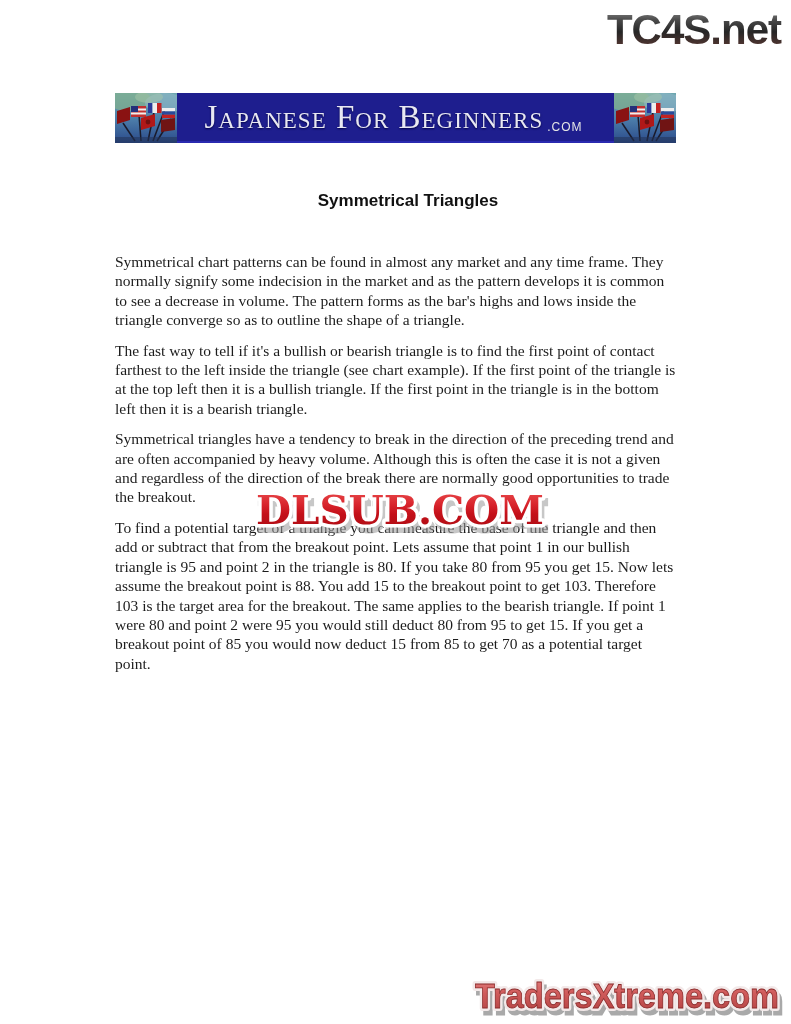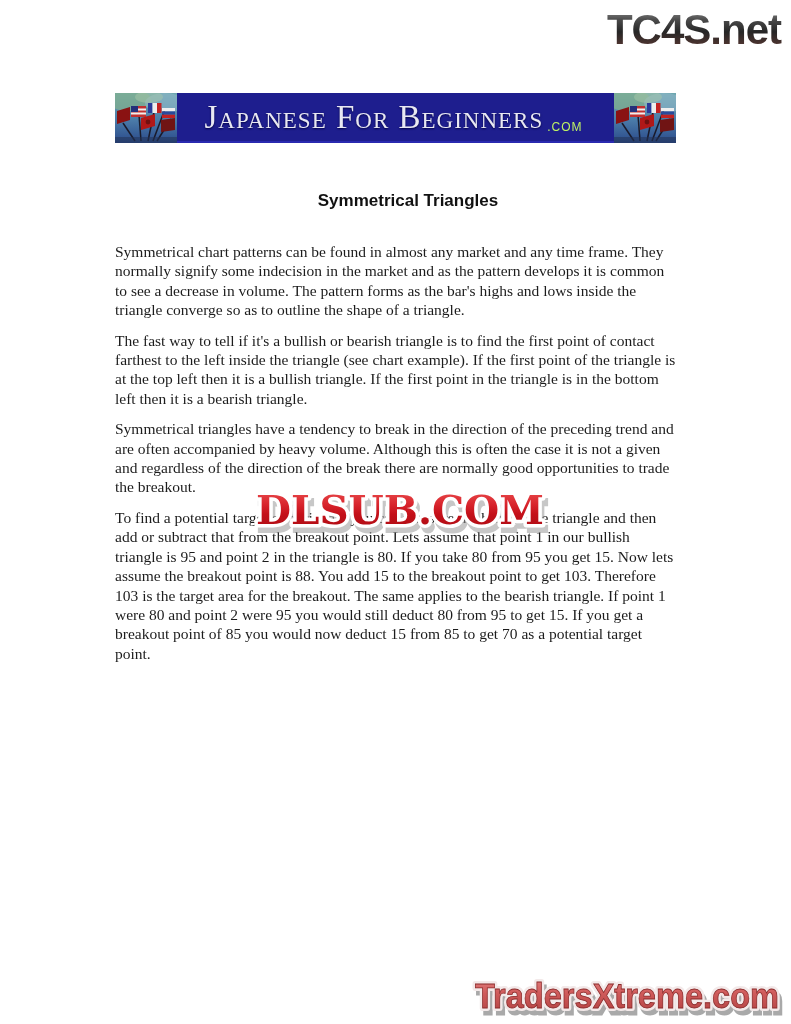--- a/index.html
+++ b/index.html
@@ -11,27 +11,27 @@
 
   
   .banner{position:absolute;left:115px;top:93px;width:561px;height:50px;display:flex;
           background:#1e1e8e;border-bottom:2px solid #2a2ab0;box-sizing:border-box;}
   .banner .flags{width:62px;height:50px;flex:0 0 62px;display:block;}
   .banner-mid{flex:1;display:flex;align-items:center;justify-content:center;
               background:#1e1e8e;white-space:nowrap;overflow:hidden;}
   .banner-title{font-family:"Liberation Serif", serif;font-variant:small-caps;
                 font-size:33px;font-weight:normal;color:#e8e8f2;letter-spacing:1px;
                 text-shadow:0 1px 2px #000040;line-height:50px;}
-  .banner-com{font-family:"Liberation Sans", sans-serif;font-size:12px;color:#bef264;
+  .banner-com{font-family:"Liberation Sans", sans-serif;font-size:12px;color:#e5e5e5;
               letter-spacing:1px;align-self:flex-end;margin:0 4px 7px 4px;}
 
   
   .title{position:absolute;left:115px;top:179px;width:562px;margin:12px;text-align:center;
          font-family:"Liberation Sans", sans-serif;font-weight:bold;font-size:17px;color:#111;}
-  .article{position:absolute;left:115px;top:242px;width:563px;
+  .article{position:absolute;left:115px;top:252px;width:563px;
            font-size:15.5px;line-height:19.4px;color:#1c1c1c;}
   .article p{margin:0 0 11px 0;}
 
   
   .watermark{position:absolute;left:248px;top:487px;width:304px;height:50px;}
   .watermark text{font-family:"DejaVu Serif", serif;font-weight:bold;font-size:40px;}
 
   
   .footer{position:absolute;left:464px;top:977px;width:326px;height:46px;}
   .footer text{font-family:"Liberation Sans", sans-serif;font-weight:bold;font-size:35px;}

